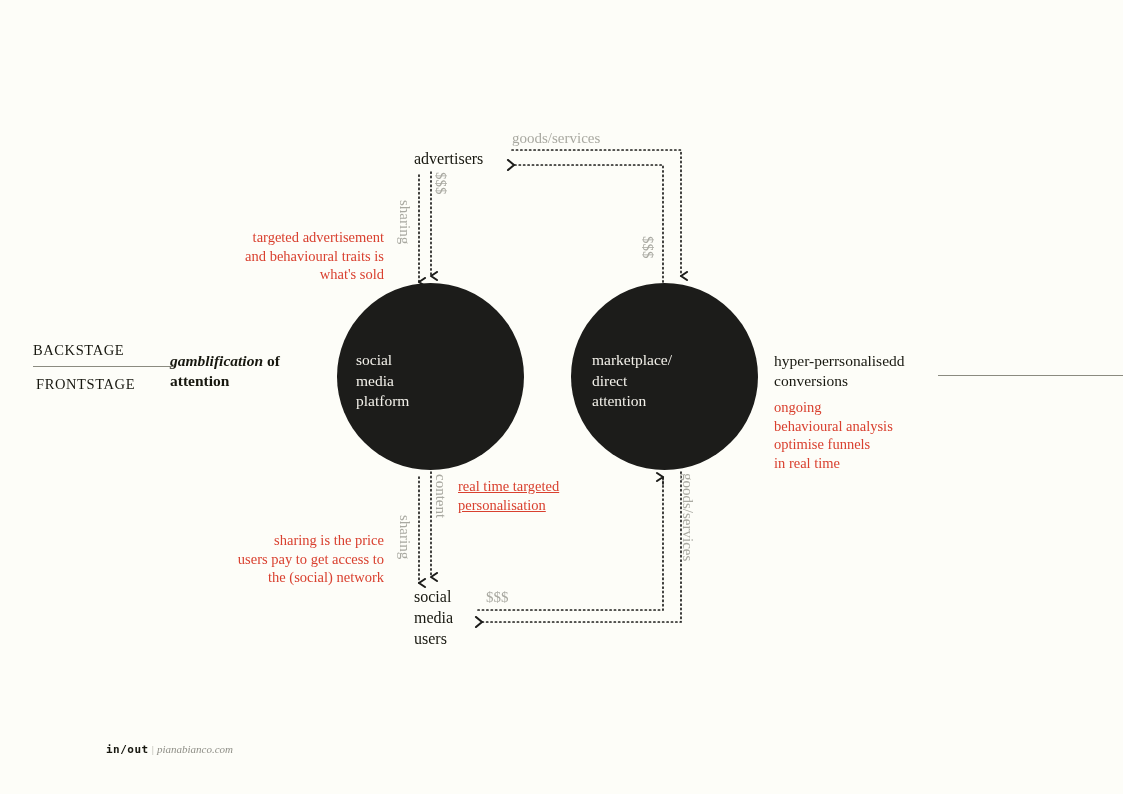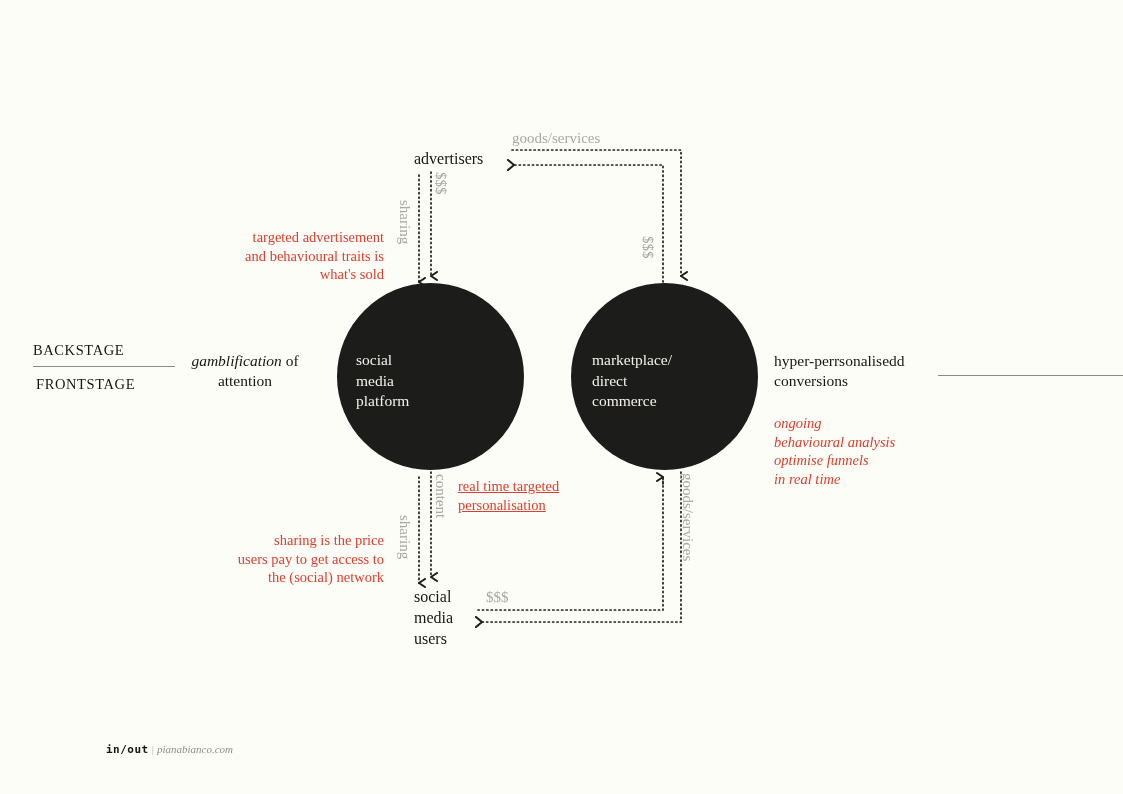--- a/index.html
+++ b/index.html
@@ -73,21 +73,22 @@
     background: #8b8b80;
     height: 1px;
   }
 
   
   .gambl {
     font-family: "Liberation Serif", "DejaVu Serif", serif;
     font-size: 15.5px;
     line-height: 1.3;
     color: #17170f;
-    text-align: center;
+    text-align: left;
+    font-weight: bold;
   }
   .gambl .it { font-style: italic; }
 
   
   .footer {
     font-size: 11px;
     white-space: nowrap;
     margin-left: 32px;
   }
   .footer .brand {
@@ -158,21 +159,21 @@
   </svg>
 
   <div class="abs node-circle" style="left:337px; top:283px; width:187px; height:187px;"></div>
   <div class="node-circle-label abs" style="left:356px; top:350px;">social
 media
 platform</div>
 
   <div class="abs node-circle" style="left:571px; top:283px; width:187px; height:187px;"></div>
   <div class="node-circle-label abs" style="left:592px; top:350px;">marketplace/
 direct
-commerce</div>
+attention</div>
 
   <div class="actor-label abs" style="left:414px; top:148px;">advertisers</div>
 
   <div class="actor-label abs" style="left:414px; top:586px;">social
 media
 users</div>
 
   <div class="actor-label abs" style="left:774px; top:351px; font-size:15.5px;">hyper-perrsonalisedd
 conversions</div>
 
@@ -191,21 +192,21 @@
 users pay to get access to
 the (social) network</div>
 
   <div class="note-red align-right abs" style="left:154px; top:228px; width:230px;">targeted advertisement
 and behavioural traits is
 what's sold</div>
 
   <div class="note-red abs" style="left:458px; top:477px;text-decoration:underline;">real time targeted
 personalisation</div>
 
-  <div class="note-red abs" style="left:774px; top:414px;font-style:italic;">ongoing
+  <div class="note-red abs" style="left:774px; top:398px;">ongoing
 behavioural analysis
 optimise funnels
 in real time</div>
 
   <div class="flow-gray abs" style="left:512px; top:129px;">goods/services</div>
 
   <div class="flow-gray abs rot-cw" style="left:414px; top:200px;">sharing</div>
 
   <div class="flow-gray abs rot-cw" style="left:450px; top:172px;">$$$</div>
 

